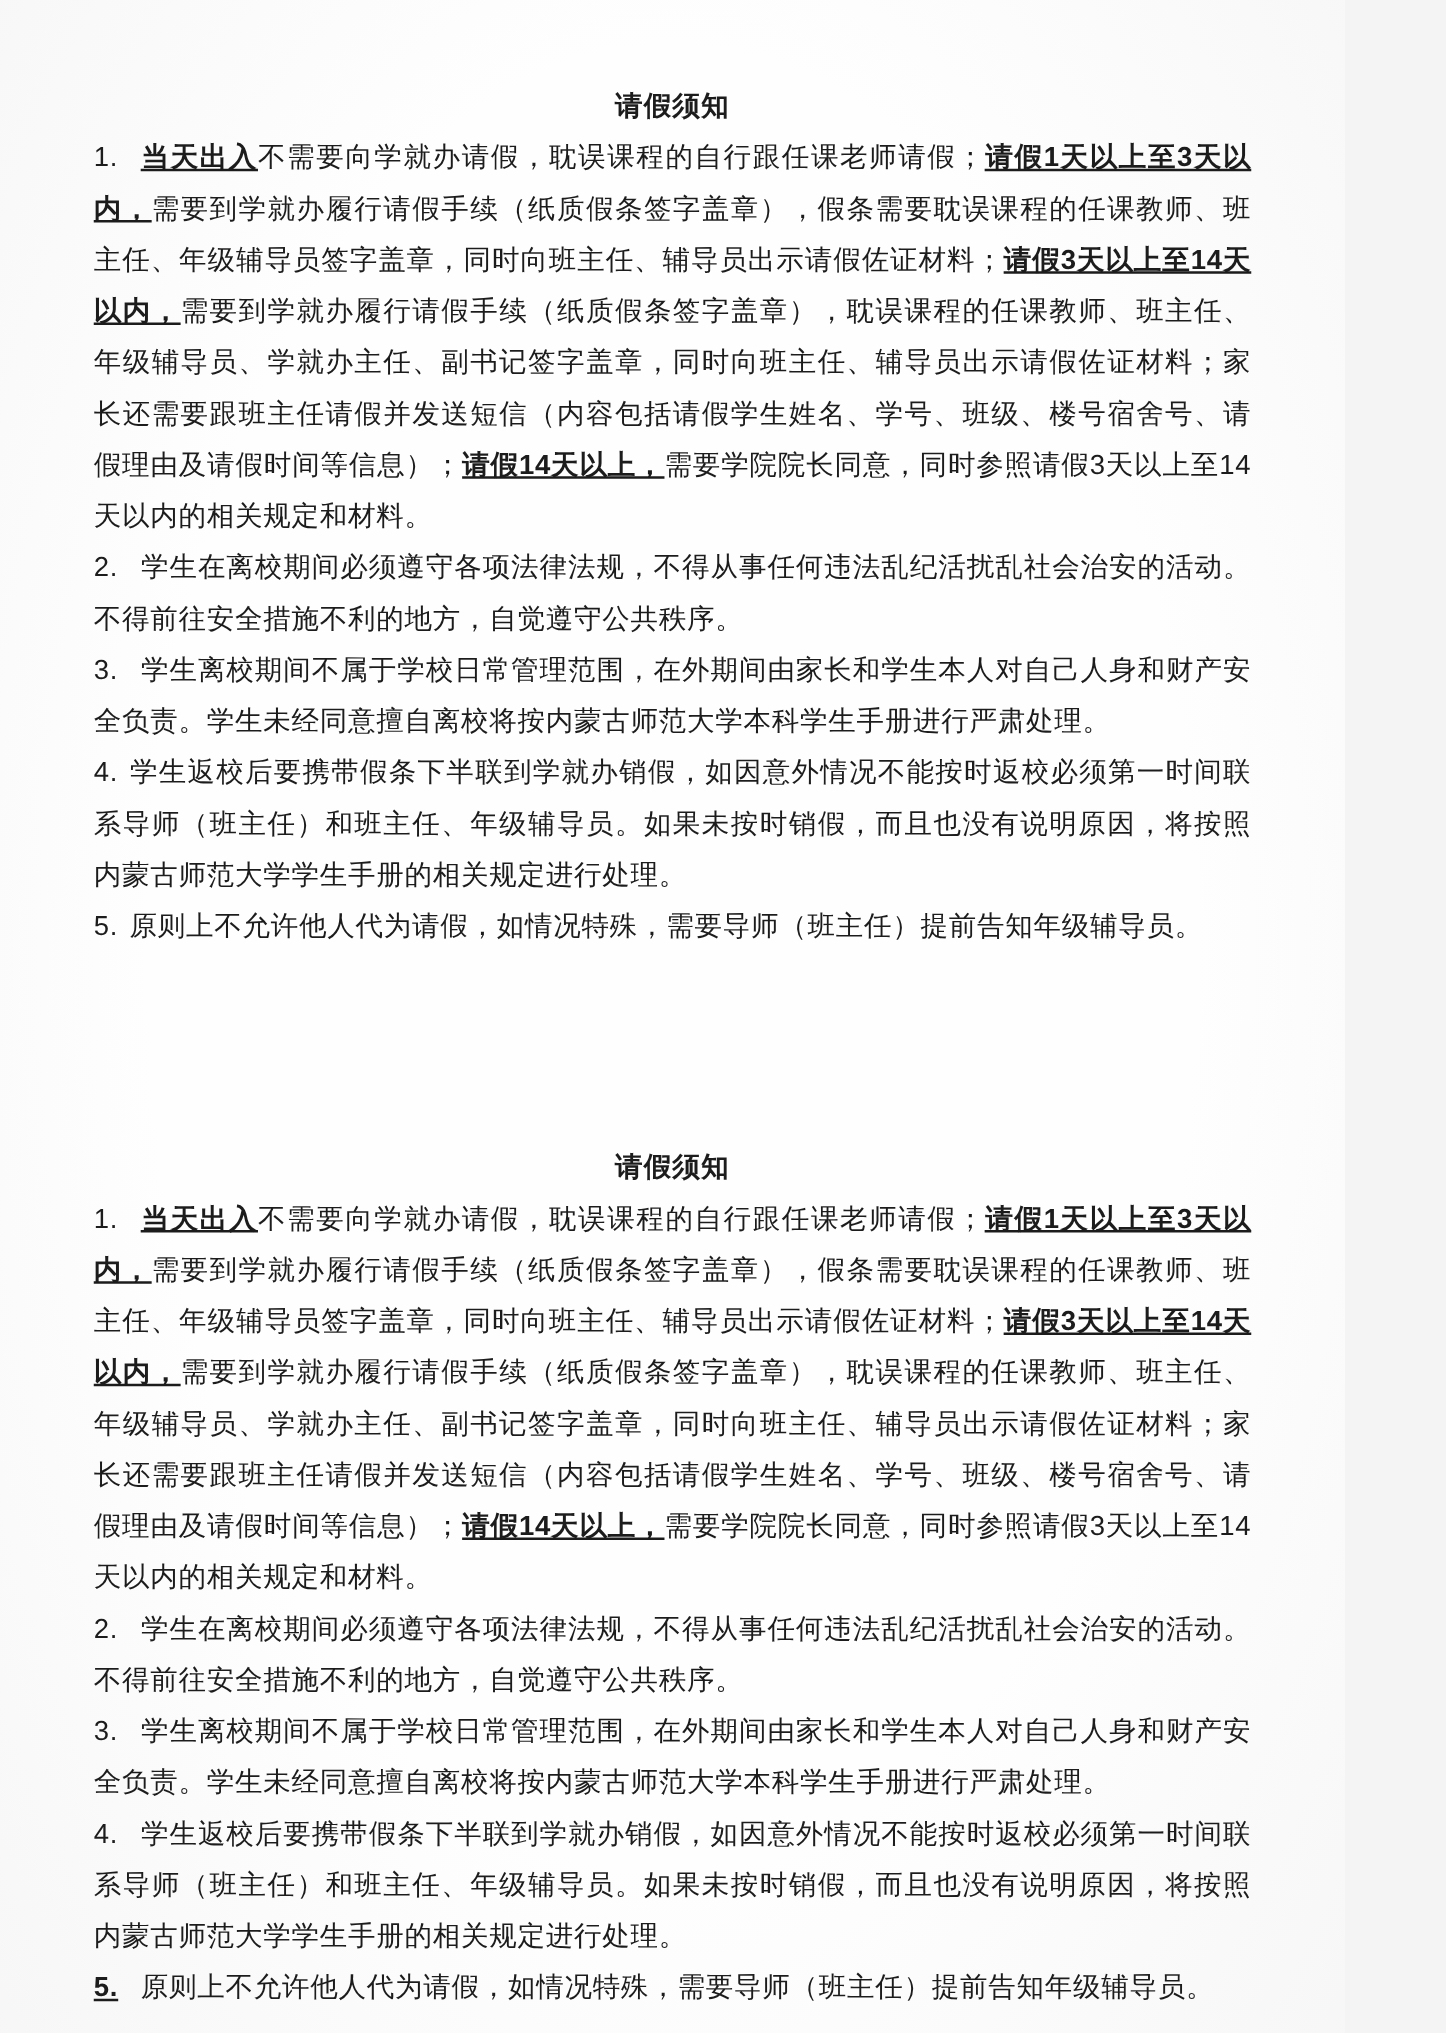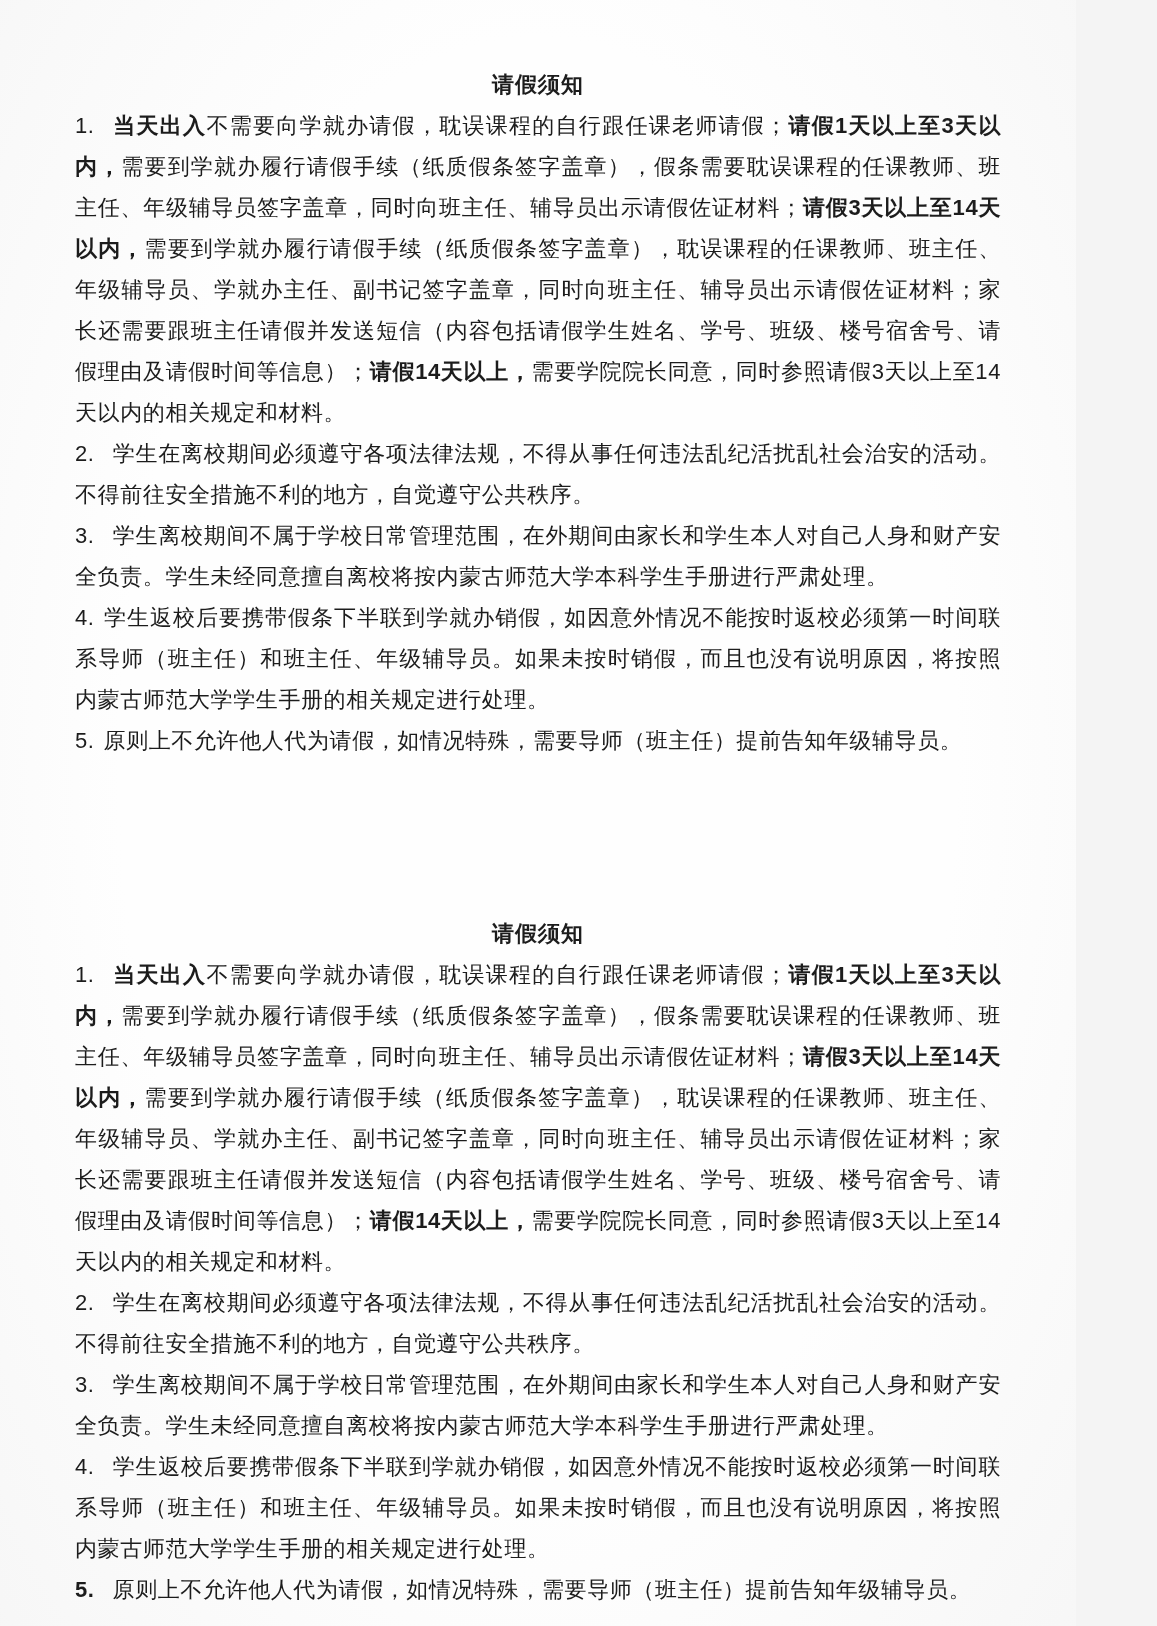--- a/index.html
+++ b/index.html
@@ -32,21 +32,21 @@
   .para {
     margin: 0;
     font-size: 22px;
     line-height: 41px;
     letter-spacing: 0.6px;
     text-align: justify;
     color: #1c1c1c;
   }
   .num { margin-right: 9px; }
   .num.wide { margin-right: 18px; }
-  .b { font-weight: bold; }
+  .b { font-weight: bold; text-decoration: underline; }
 </style>
 </head>
 <body>
 
 <div class="page">
   <div>
       <section class="notice">
         <div class="title">请假须知</div>
         <p class="para"><span class="num wide">1.</span><span class="seg b">当天出入</span><span class="seg">不需要向学就办请假，耽误课程的自行跟任课老师请假；</span><span class="seg b">请假1天以上至3天以内，</span><span class="seg">需要到学就办履行请假手续（纸质假条签字盖章），假条需要耽误课程的任课教师、班主任、年级辅导员签字盖章，同时向班主任、辅导员出示请假佐证材料；</span><span class="seg b">请假3天以上至14天以内，</span><span class="seg">需要到学就办履行请假手续（纸质假条签字盖章），耽误课程的任课教师、班主任、年级辅导员、学就办主任、副书记签字盖章，同时向班主任、辅导员出示请假佐证材料；家长还需要跟班主任请假并发送短信（内容包括请假学生姓名、学号、班级、楼号宿舍号、请假理由及请假时间等信息）；</span><span class="seg b">请假14天以上，</span><span class="seg">需要学院院长同意，同时参照请假3天以上至14天以内的相关规定和材料。</span></p>
         <p class="para"><span class="num wide">2.</span><span class="seg">学生在离校期间必须遵守各项法律法规，不得从事任何违法乱纪活扰乱社会治安的活动。不得前往安全措施不利的地方，自觉遵守公共秩序。</span></p>

